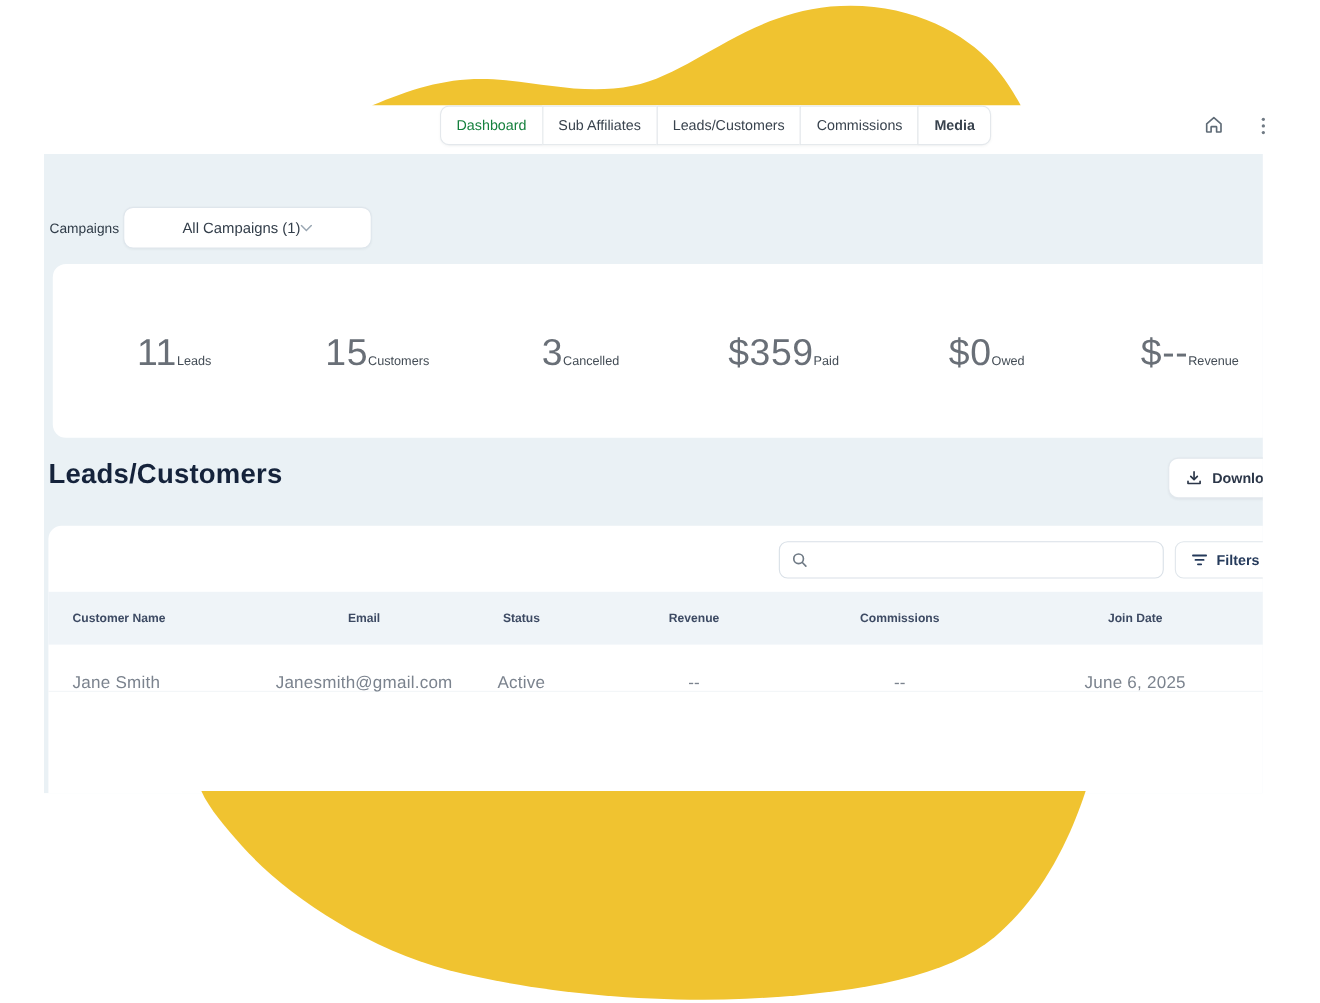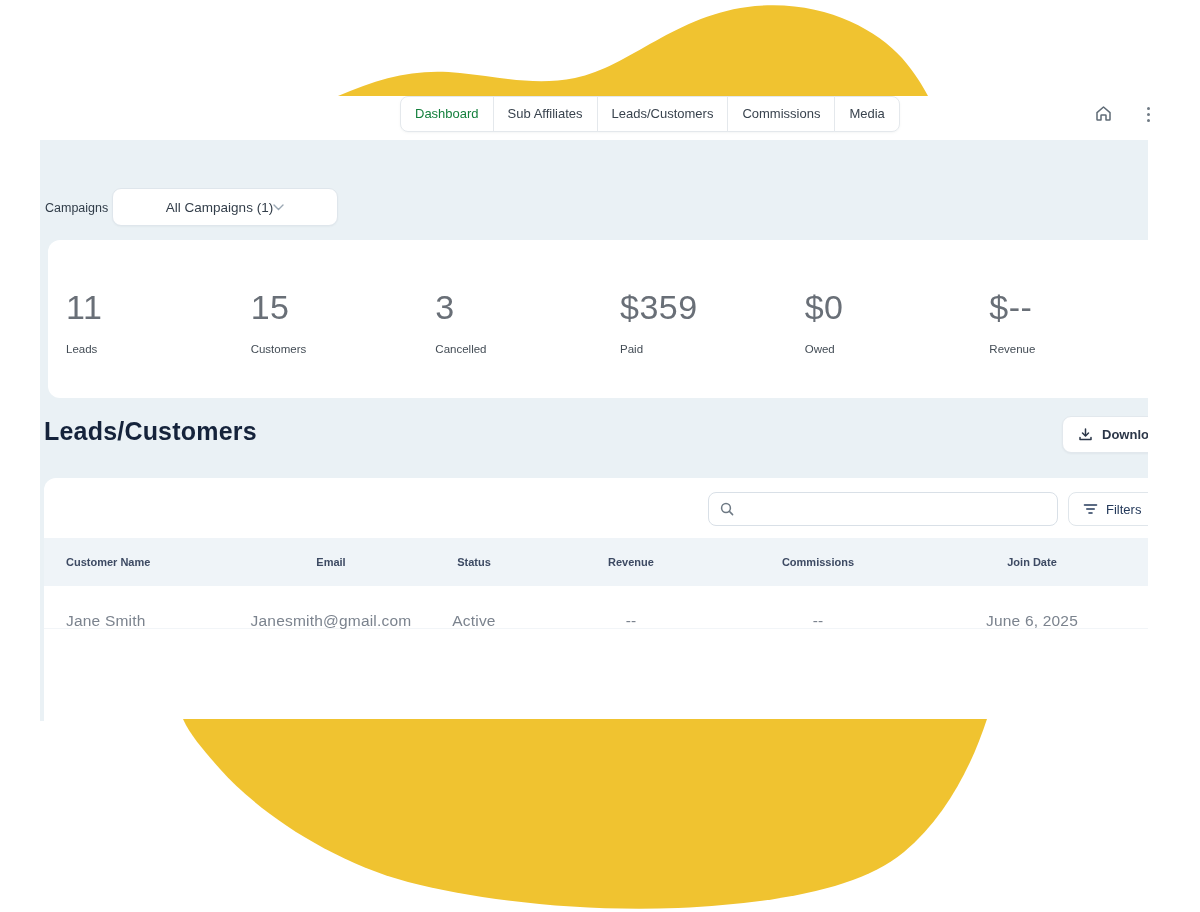--- a/index.html
+++ b/index.html
@@ -13,62 +13,62 @@
   
   .blob-top{position:absolute;left:330px;top:0;width:600px;height:96px;z-index:1;}
   .blob-bottom{position:absolute;left:180px;top:719px;width:810px;height:193px;z-index:4;}
 
   
   .tabbar{position:absolute;left:400px;top:96px;display:flex;z-index:5;
     filter:drop-shadow(0 1px 1px rgba(40,50,60,.05));}
   .tab{background:#fff;border:1px solid #e4e8ec;height:34px;line-height:34px;
     padding:0 14px;font-size:13px;color:#39434e;margin-left:-1px;white-space:nowrap;}
   .tab:first-child{border-radius:8px 0 0 8px;margin-left:0;}
-  .tab:last-child{border-radius:0 8px 8px 0;}
+  .tab:last-child{border-radius:0 8px 8px 0;font-weight:bold;}
   .tab.active{font-weight:normal;color:#15803d;}
   .nav-icon{position:absolute;z-index:5;cursor:pointer;}
   .icon-home{left:1094px;top:104px;}
   .icon-kebab{left:1139px;top:104px;width:18px;height:20px;display:flex;flex-direction:column;
     align-items:center;justify-content:center;gap:3px;}
   .icon-kebab i{width:3px;height:3px;border-radius:50%;background:#707a84;}
 
   
   .content{position:absolute;left:40px;top:140px;width:1108px;height:581px;
     background:#eaf1f5;overflow:hidden;z-index:2;}
 
   .campaigns-label{position:absolute;left:5px;top:61px;font-size:12.5px;color:#303c48;}
   .campaigns-select{position:absolute;left:72px;top:48px;width:226px;height:38px;
     background:#fff;border:1px solid #dfe6ec;border-radius:9px;box-sizing:border-box;
     display:flex;align-items:center;justify-content:center;padding:0 13px;
     font-size:13.5px;color:#333e4a;cursor:pointer;box-shadow:0 1px 2px rgba(30,40,60,.04);}
 
   .stats-card{position:absolute;left:8px;top:100px;width:1126px;height:158px;
     background:#fff;border-radius:12px;display:flex;align-items:stretch;padding-left:18px;box-sizing:border-box;}
-  .stat{flex:1;display:flex;flex-direction:column;align-items:flex-start;justify-content:center;padding-top:4px;}
+  .stat{flex:1;display:flex;align-items:center;justify-content:center;padding-top:4px;}
   .stat .num{font-size:34px;color:#696f77;letter-spacing:.5px;}
   .stat .lbl{font-size:11.5px;color:#434c55;margin-top:16px;}
 
   .leads-title{position:absolute;left:4px;top:277px;font-size:25px;font-weight:bold;
     color:#15233b;letter-spacing:.2px;}
   .download-btn{position:absolute;left:1022px;top:276px;width:132px;height:37px;
     background:#fff;border:1px solid #e2e8ed;border-radius:9px;box-sizing:border-box;
     display:flex;align-items:center;gap:9px;padding:0 15px;font-size:13px;font-weight:600;
     color:#2b3648;cursor:pointer;box-shadow:0 1px 2px rgba(30,40,60,.05);}
 
   .table-card{position:absolute;left:4px;top:338px;width:1126px;height:243px;
     background:#fff;border-radius:12px 12px 0 0;}
   .search-box{position:absolute;left:664px;top:14px;width:350px;height:34px;box-sizing:border-box;
     border:1px solid #d9e0e7;border-radius:8px;background:#fff;display:flex;align-items:center;
     gap:8px;padding:0 11px;}
   .search-box input{border:none;outline:none;flex:1;font-size:13.5px;color:#333;background:transparent;
     font-family:"Liberation Sans",sans-serif;}
   .search-box input::placeholder{color:#9ca6b0;}
   .filters-btn{position:absolute;left:1024px;top:14px;width:102px;height:34px;box-sizing:border-box;
     background:#fff;border:1px solid #e0e6eb;border-radius:8px;display:flex;align-items:center;
-    gap:8px;padding:0 14px;font-size:13px;font-weight:400;color:#253a5b;cursor:pointer;}
+    gap:8px;padding:0 14px;font-size:13px;font-weight:700;color:#253a5b;cursor:pointer;}
 
   .thead,.trow{position:absolute;left:0;width:1126px;display:grid;
     grid-template-columns:190px 194px 92px 222px 152px 276px;align-items:center;}
   .thead{top:60px;height:48px;background:#eff4f8;}
   .th{font-size:11px;color:#3d4a63;font-weight:600;text-align:center;}
   .th.first,.td.first{text-align:left;padding-left:22px;}
   .trow{top:98px;height:52px;border-bottom:1px solid #f2f5f8;}
   .td{font-size:15.5px;color:#7b838e;text-align:center;letter-spacing:.2px;margin-top:36px;}
 </style>
 </head>

